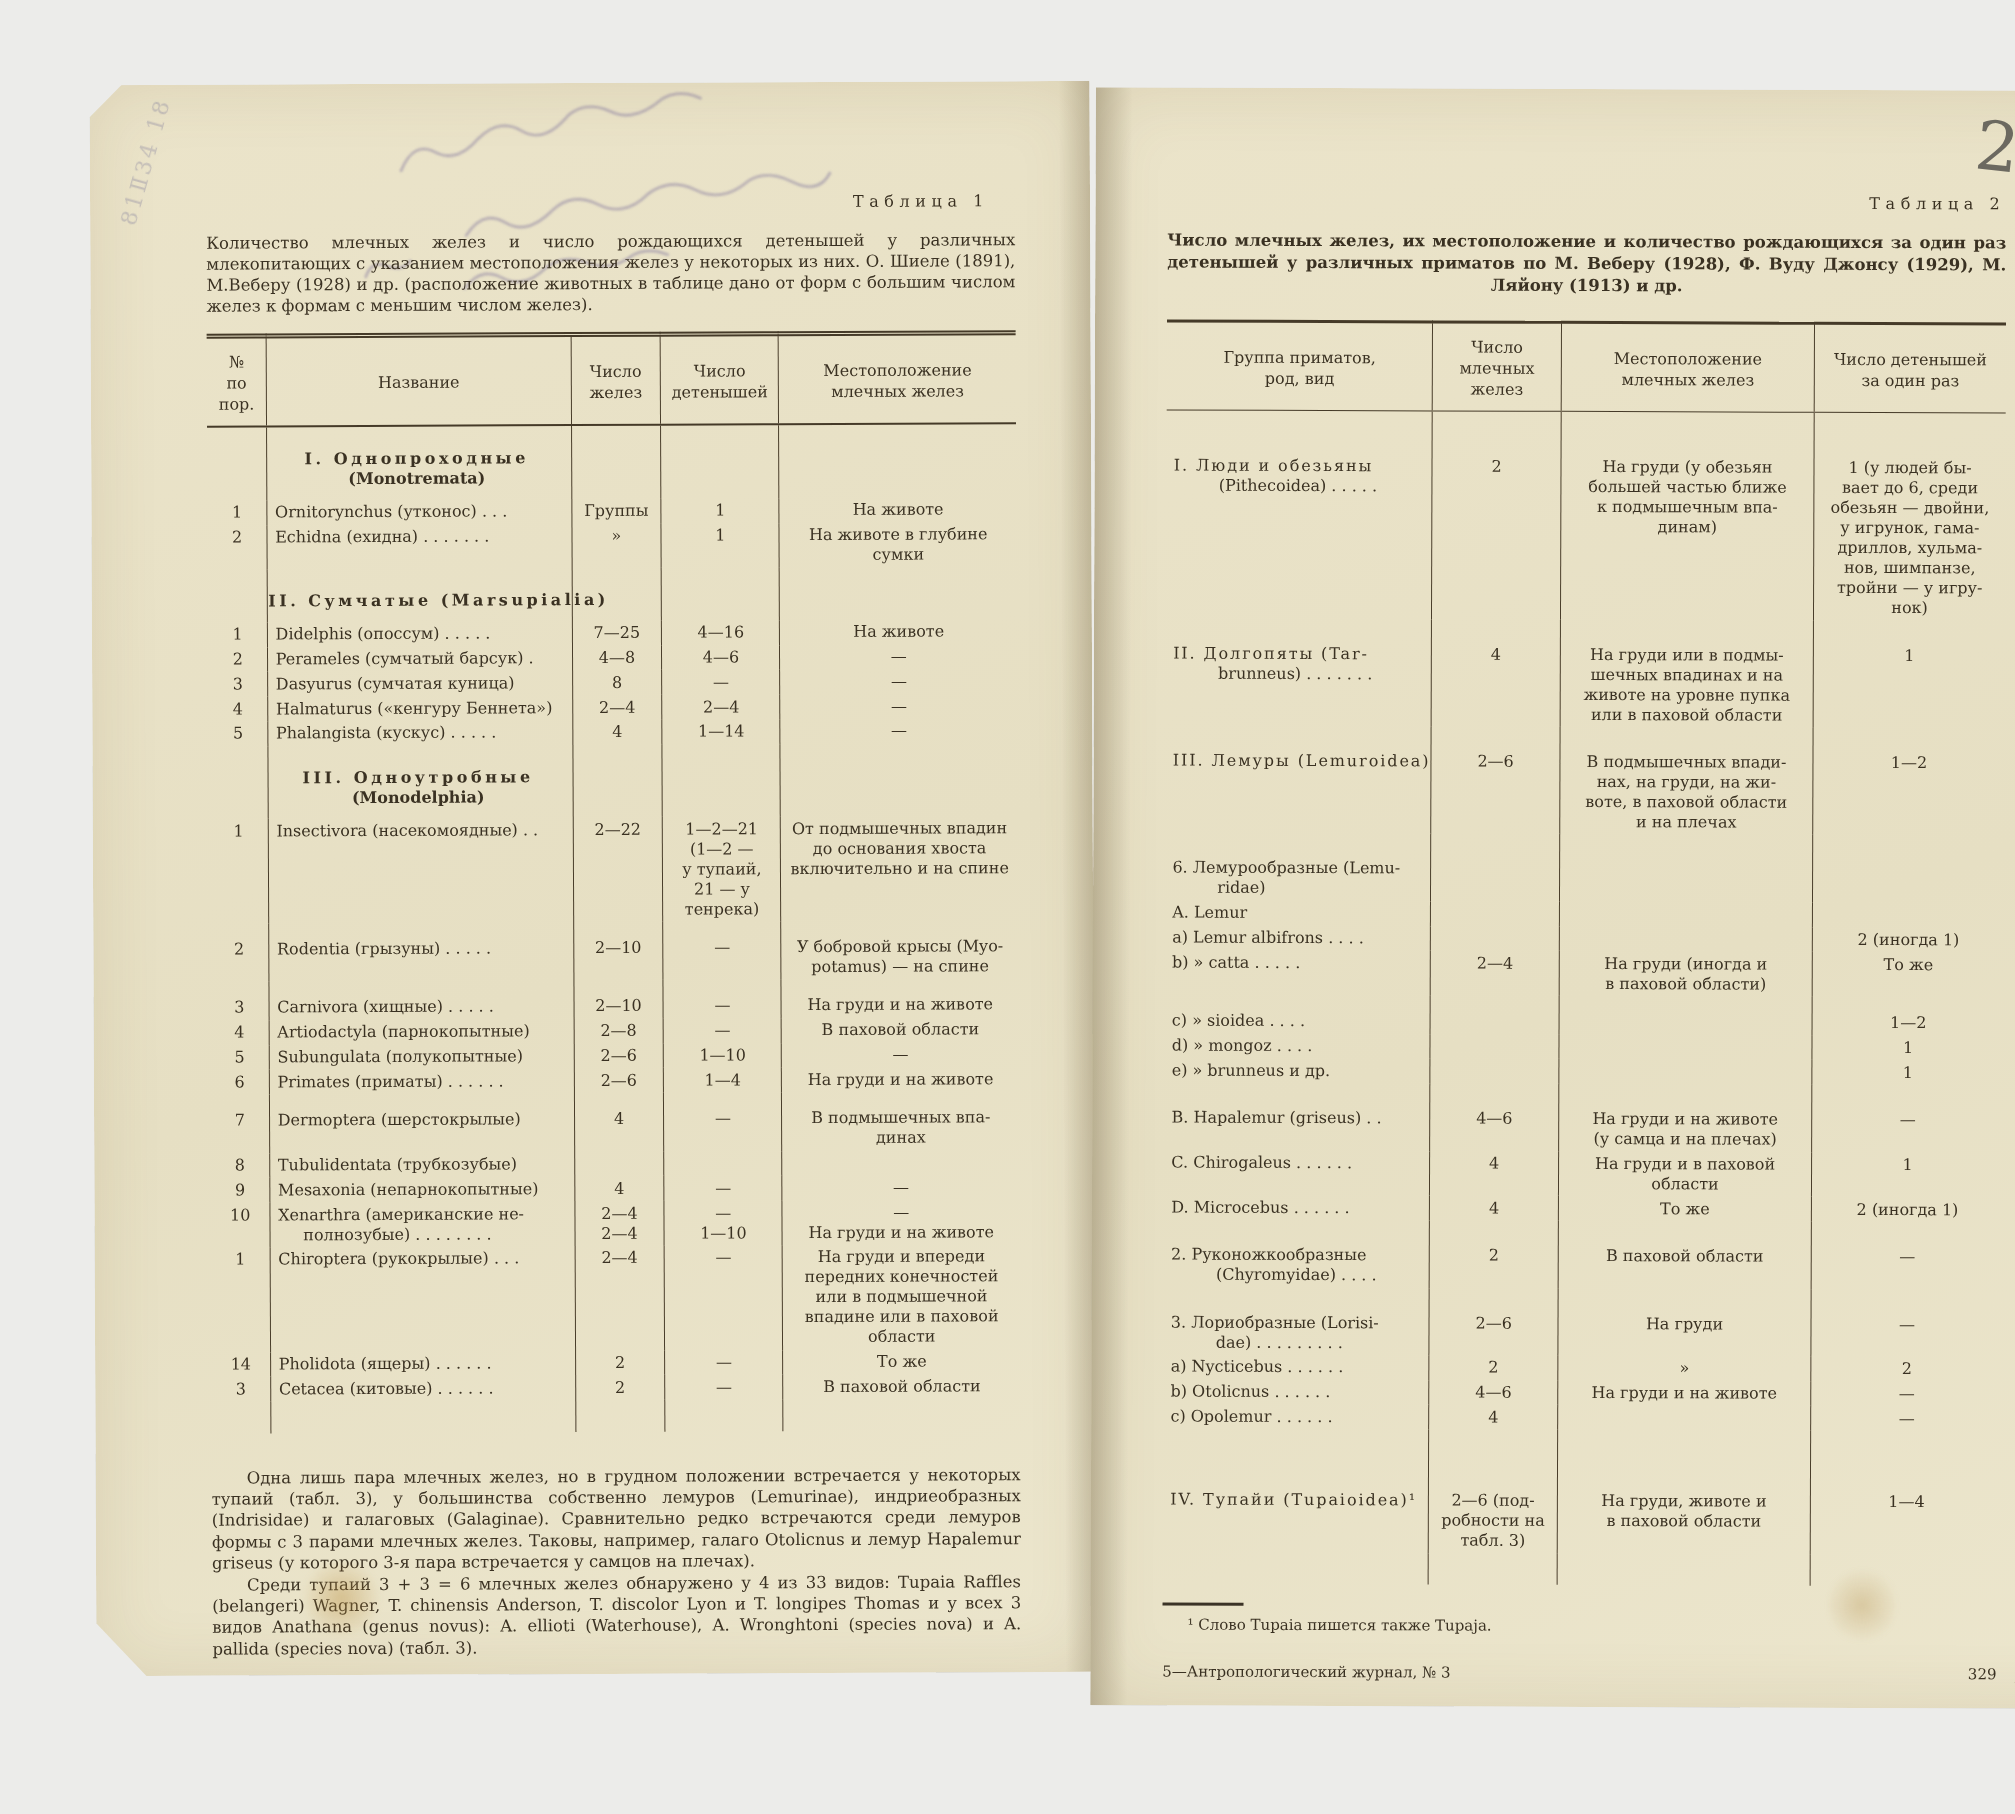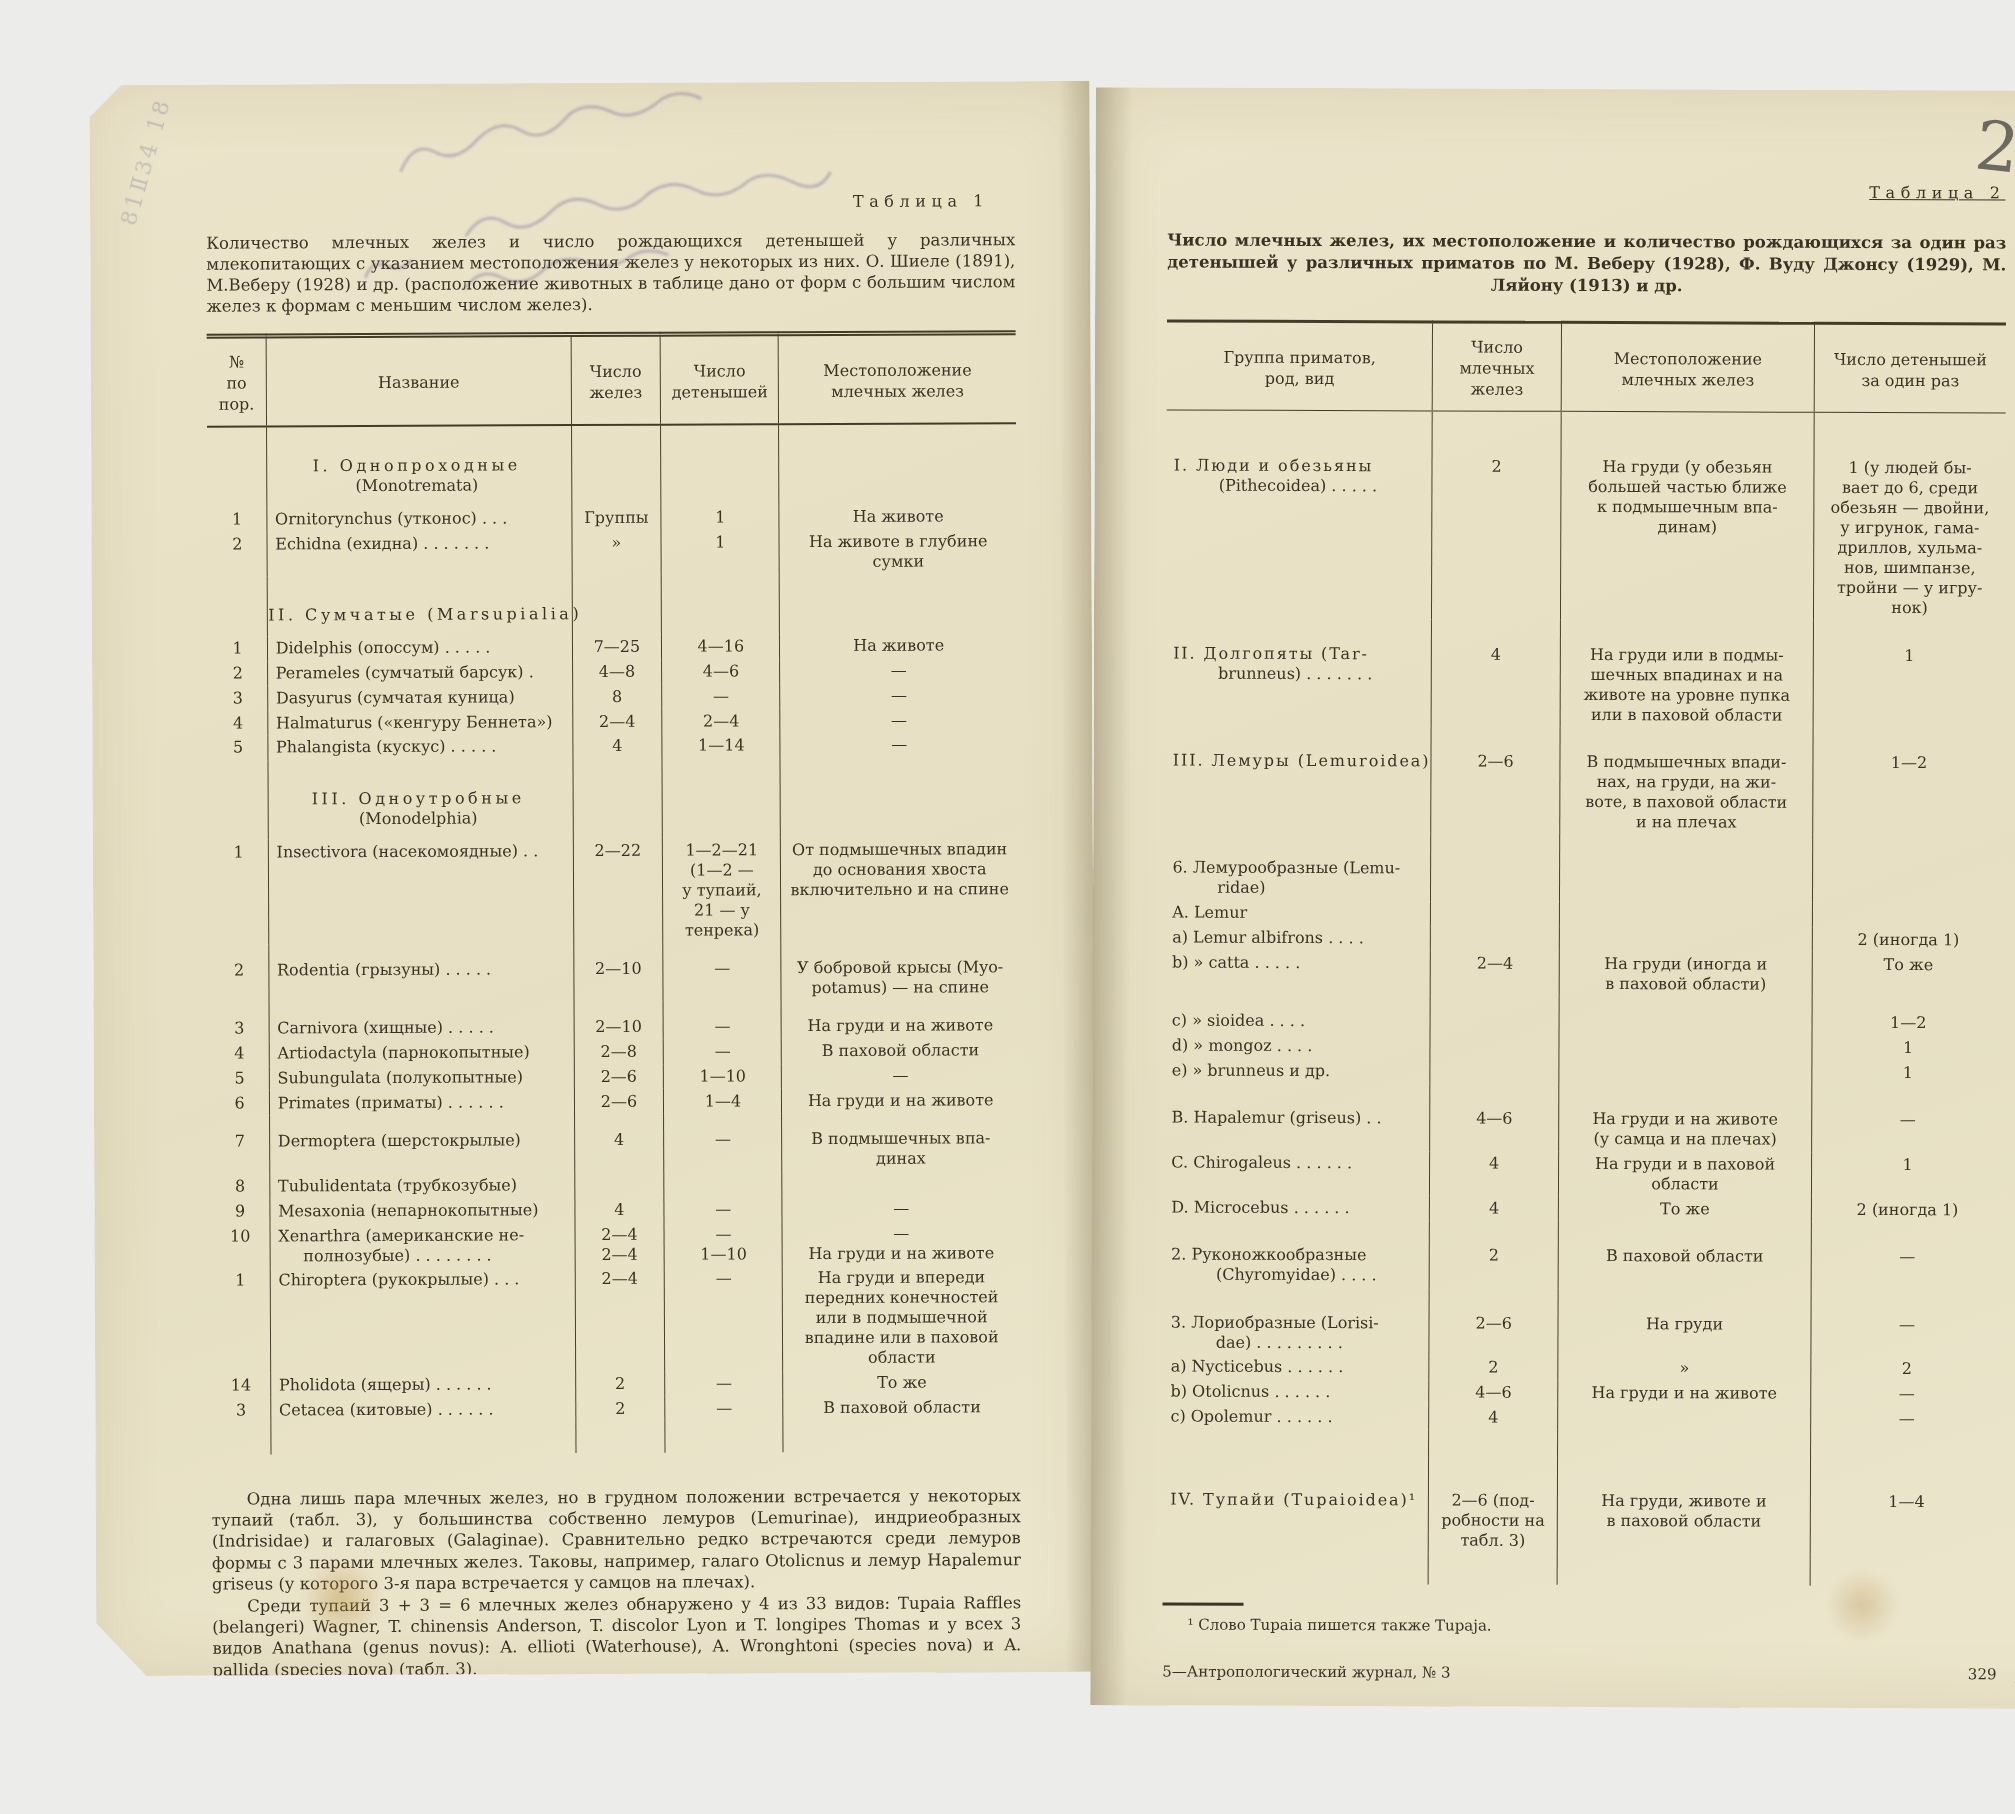--- a/index.html
+++ b/index.html
@@ -10,21 +10,21 @@
   #page-left{left:93px;top:83px;width:1000px;height:1591px;transform:rotate(-.25deg);
         clip-path:polygon(32px 0,100% 0,100% 100%,50px 100%,0 1538px,0 32px);}
   #page-right{left:1093px;top:89px;width:1008px;height:1618px;transform:rotate(.2deg);
         clip-path:polygon(0 0,968px 0,100% 39px,100% calc(100% - 76px),calc(100% - 64px) 100%,0 100%);}
   .gutter-r{position:absolute;top:0;right:0;bottom:0;width:31px;
         background:linear-gradient(270deg,rgba(80,65,35,.22),rgba(80,65,35,0));}
   .gutter-l{position:absolute;top:0;left:0;bottom:0;width:37px;
         background:linear-gradient(90deg,rgba(80,65,35,.26),rgba(80,65,35,0));}
   .tbl-label{position:absolute;font-size:16px;letter-spacing:5.6px;color:#3a3122;}
   #lbl1{top:110px;right:101px;}
-  #lbl2{top:93px;right:98px;text-decoration:underline;}
+  #lbl2{top:104px;right:98px;}
   .content{position:relative;}
   .content-left{padding:148px 75px 0 116px;}
   .content-right{padding:142px 97px 0 72px;}
   .intro{font-size:16.5px;line-height:21px;text-align:justify;}
   .intro-right{font-weight:bold;text-align:justify;text-align-last:center;line-height:22px;}
   table{border-collapse:collapse;table-layout:fixed;width:100%;}
   .t-left{margin-top:17px;border-top:5.2px double #453a28;}
   .t-right{margin-top:24px;border-top:3.2px solid #453a28;}
   th,td{vertical-align:top;font-weight:normal;}
   th{white-space:pre-line;text-align:center;vertical-align:middle;font-size:16px;line-height:21px;padding:13px 3.2px 11.3px;}
@@ -33,21 +33,21 @@
   .t-left th+th,.t-left td+td,.t-right th+th,.t-right td+td{border-left:0.8px solid #4a3e2b;}
   td{font-size:16px;line-height:20px;padding:2.4px 4.8px;}
   .c-num{text-align:center;}
   .c-name{text-align:left;padding-left:7.3px;}
   .c-name div{white-space:nowrap;}
   .c-glands,.c-young,.c-loc{white-space:pre-line;text-align:center;}
   .t-left .c-name .cont{padding-left:25px;}
   .t-right .c-name .cont{padding-left:45px;}
   .sec .c-name{text-align:center;padding-left:0;}
   .sec .c-name .cont{padding-left:0;}
-  .sec td{padding-top:29px;padding-bottom:10.5px;}
+  .sec td{padding-top:22px;padding-bottom:10.5px;font-weight:bold;}
   .ls{letter-spacing:.12em;}
   .t-left .sec .ls{letter-spacing:.22em;}
   .first td{padding-top:45px;}
   .gt td{padding-top:25px;}
   .gt-sm td{padding-top:16px;}
   .gt-lg td{padding-top:61px;}
   .end td{padding-top:29px;}
   .paras{margin-top:34px;font-size:16.5px;line-height:21.4px;}
   .paras p{margin:0;text-indent:35px;text-align:justify;}
   .pg-num-left{margin-top:30px;font-size:16px;letter-spacing:4.8px;}

